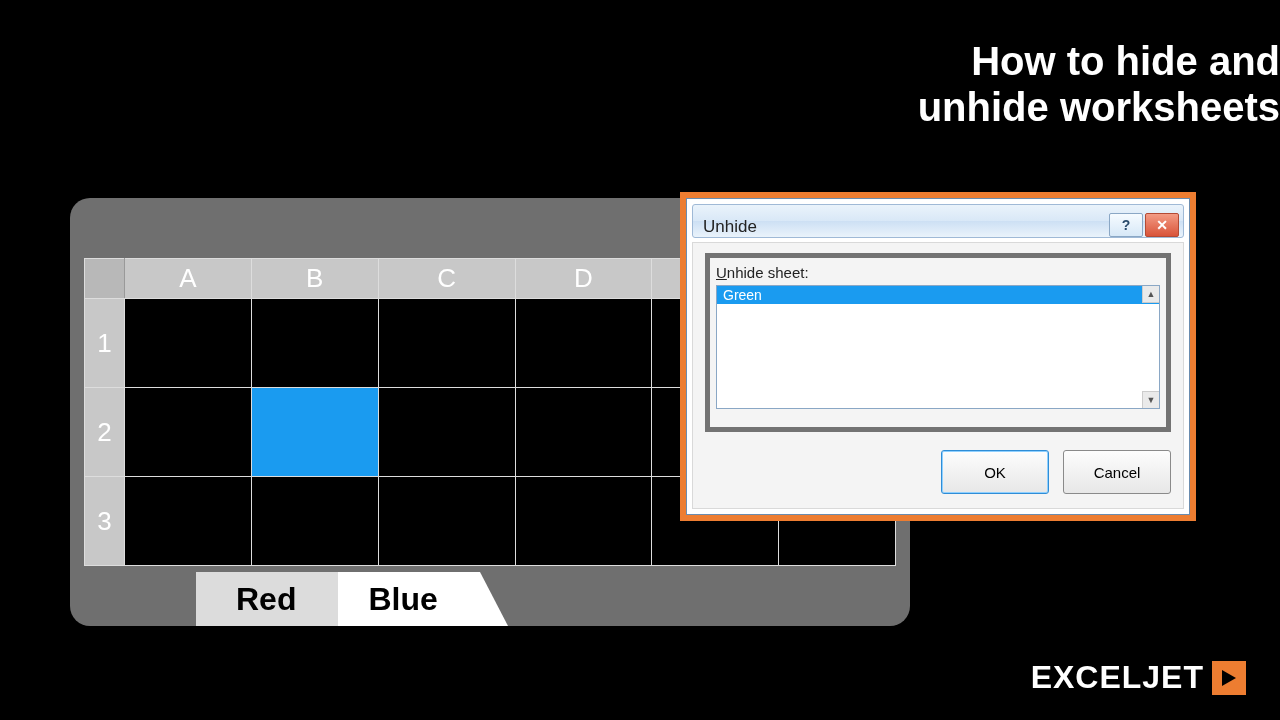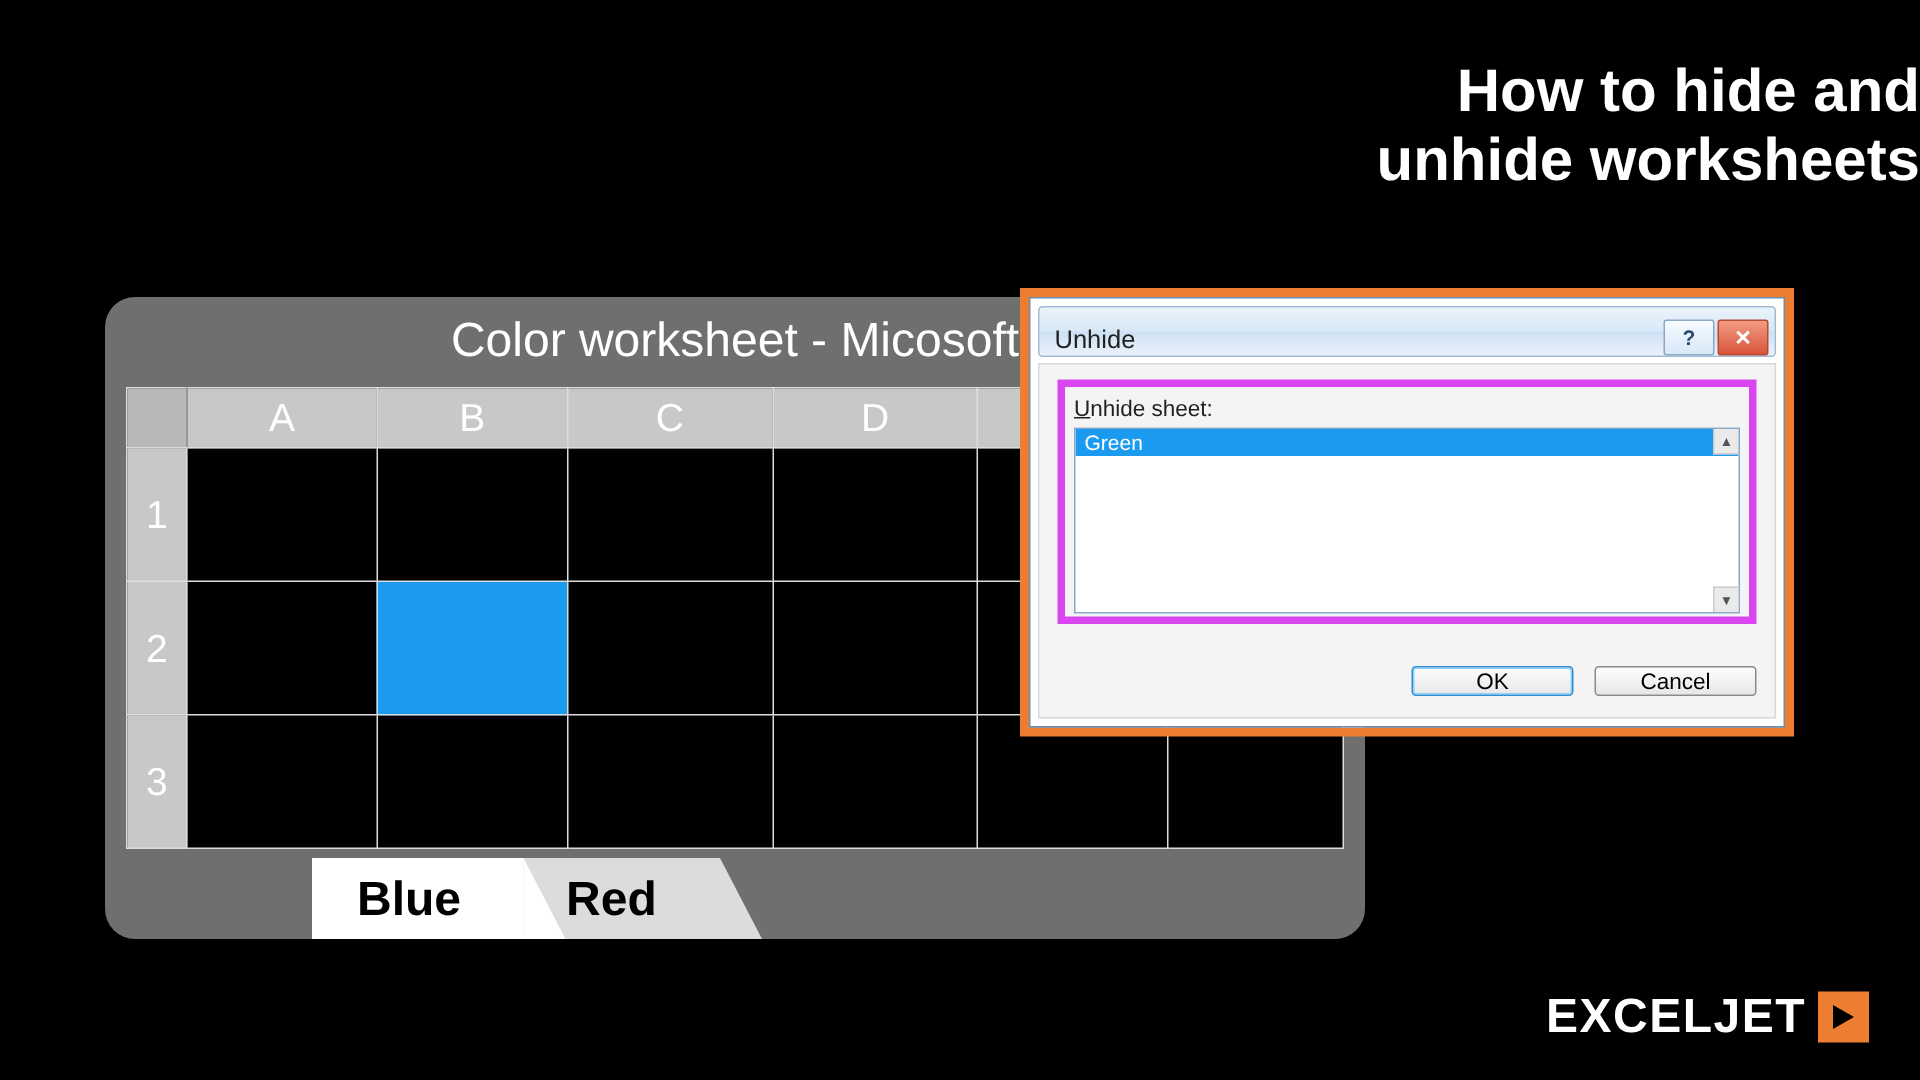--- a/index.html
+++ b/index.html
@@ -173,23 +173,23 @@
   .dlg-help { background: linear-gradient(#f6fbff,#d7e8f7); color:#2a4b6b; font-weight:bold; }
   .dlg-close { background: linear-gradient(#f39b84,#d9543a); color:#fff; font-weight:bold; border-color:#b34a34;}
 
   .dlg-body {
     padding: 10px 12px 14px;
     background: #f4f4f4;
     margin-top: 4px;
     border: 1px solid #d9d9d9;
   }
   .highlight-box {
-    border: 5px solid #d946ef;
-    padding: 6px 6px 2px 6px;
-    margin-bottom: 24px;
+    border: 5px solid #737373;
+    padding: 6px 6px 18px 6px;
+    margin-bottom: 14px;
   }
   .list-label {
     font-size: 15px;
     color: #222;
     margin-bottom: 4px;
   }
   .list-label u { text-decoration: underline; }
   .listbox {
     border: 1px solid #8aa7c5;
     background: #fff;
@@ -219,21 +219,21 @@
   .scroll-down { bottom: 0; border-top:1px solid #ccc;}
 
   .dlg-buttons {
     display: flex;
     justify-content: flex-end;
     gap: 14px;
     padding-top: 4px;
   }
   .win-btn {
     width: 108px;
-    height: 20px;
+    height: 44px;
     background: linear-gradient(#fdfdfd,#e7e7e7);
     border: 1px solid #8a8a8a;
     border-radius: 3px;
     font-size: 15px;
     cursor: pointer;
   }
   .win-btn.default {
     border: 1px solid #2f8dd6;
     box-shadow: 0 0 0 1px #8fd0ff inset;
   }
@@ -269,21 +269,20 @@
 </style>
 </head>
 <body>
 
 <div class="title">
   <span>How to hide and</span><br>
   <span>unhide worksheets</span>
 </div>
 
 <div class="workbook">
-  <div class="workbook-title">Color worksheet - Micosoft</div>
   <div class="grid-outer">
     <table class="sheet">
       <thead>
         <tr>
           <th class="corner"></th>
           <th>A</th>
           <th>B</th>
           <th>C</th>
           <th>D</th>
           <th>E</th>
@@ -315,25 +314,25 @@
           <td></td>
           <td></td>
           <td></td>
           <td></td>
           <td></td>
         </tr>
       </tbody>
     </table>
   </div>
   <div class="tabstrip">
+    <div class="tab inactive">
+      <span>Red</span>
+    </div>
     <div class="tab active">
       <span>Blue</span>
-    </div>
-    <div class="tab inactive">
-      <span>Red</span>
     </div>
   </div>
 </div>
 
 <div class="dialog-wrap">
   <div class="dialog">
     <div class="dlg-titlebar">
       <div class="dlg-title">Unhide</div>
       <div class="dlg-btn dlg-help">
         <span>?</span>

